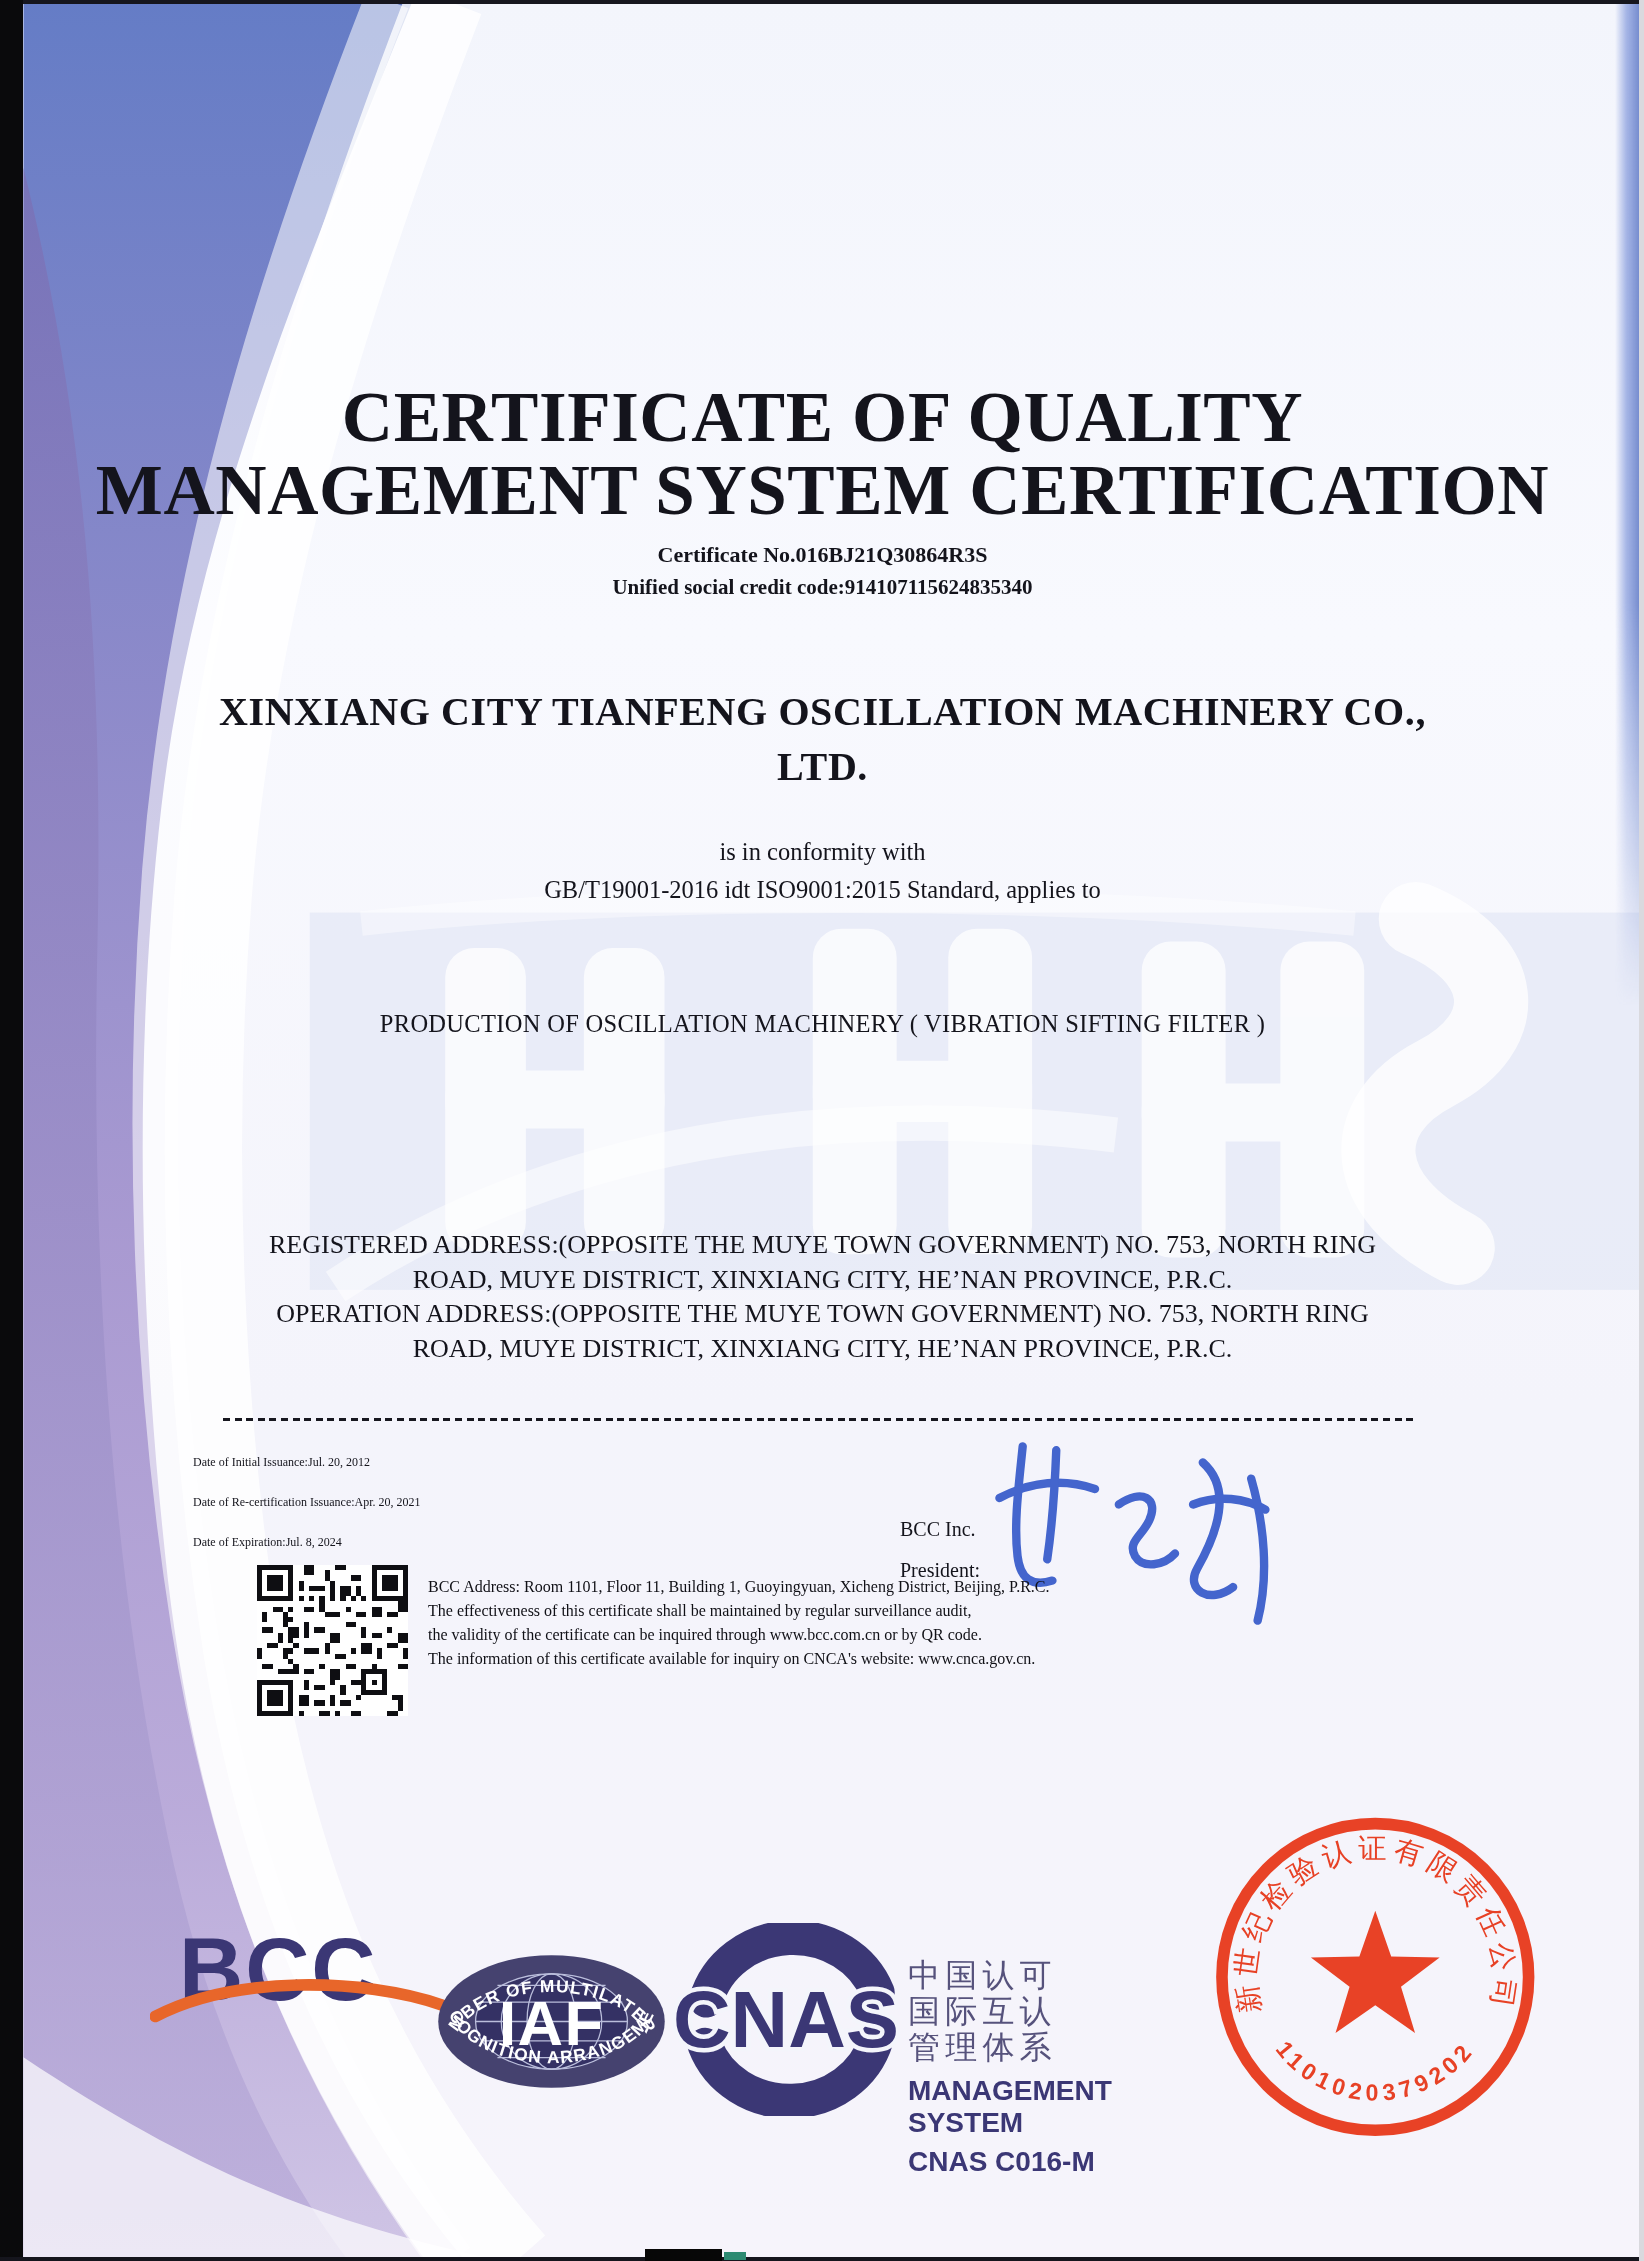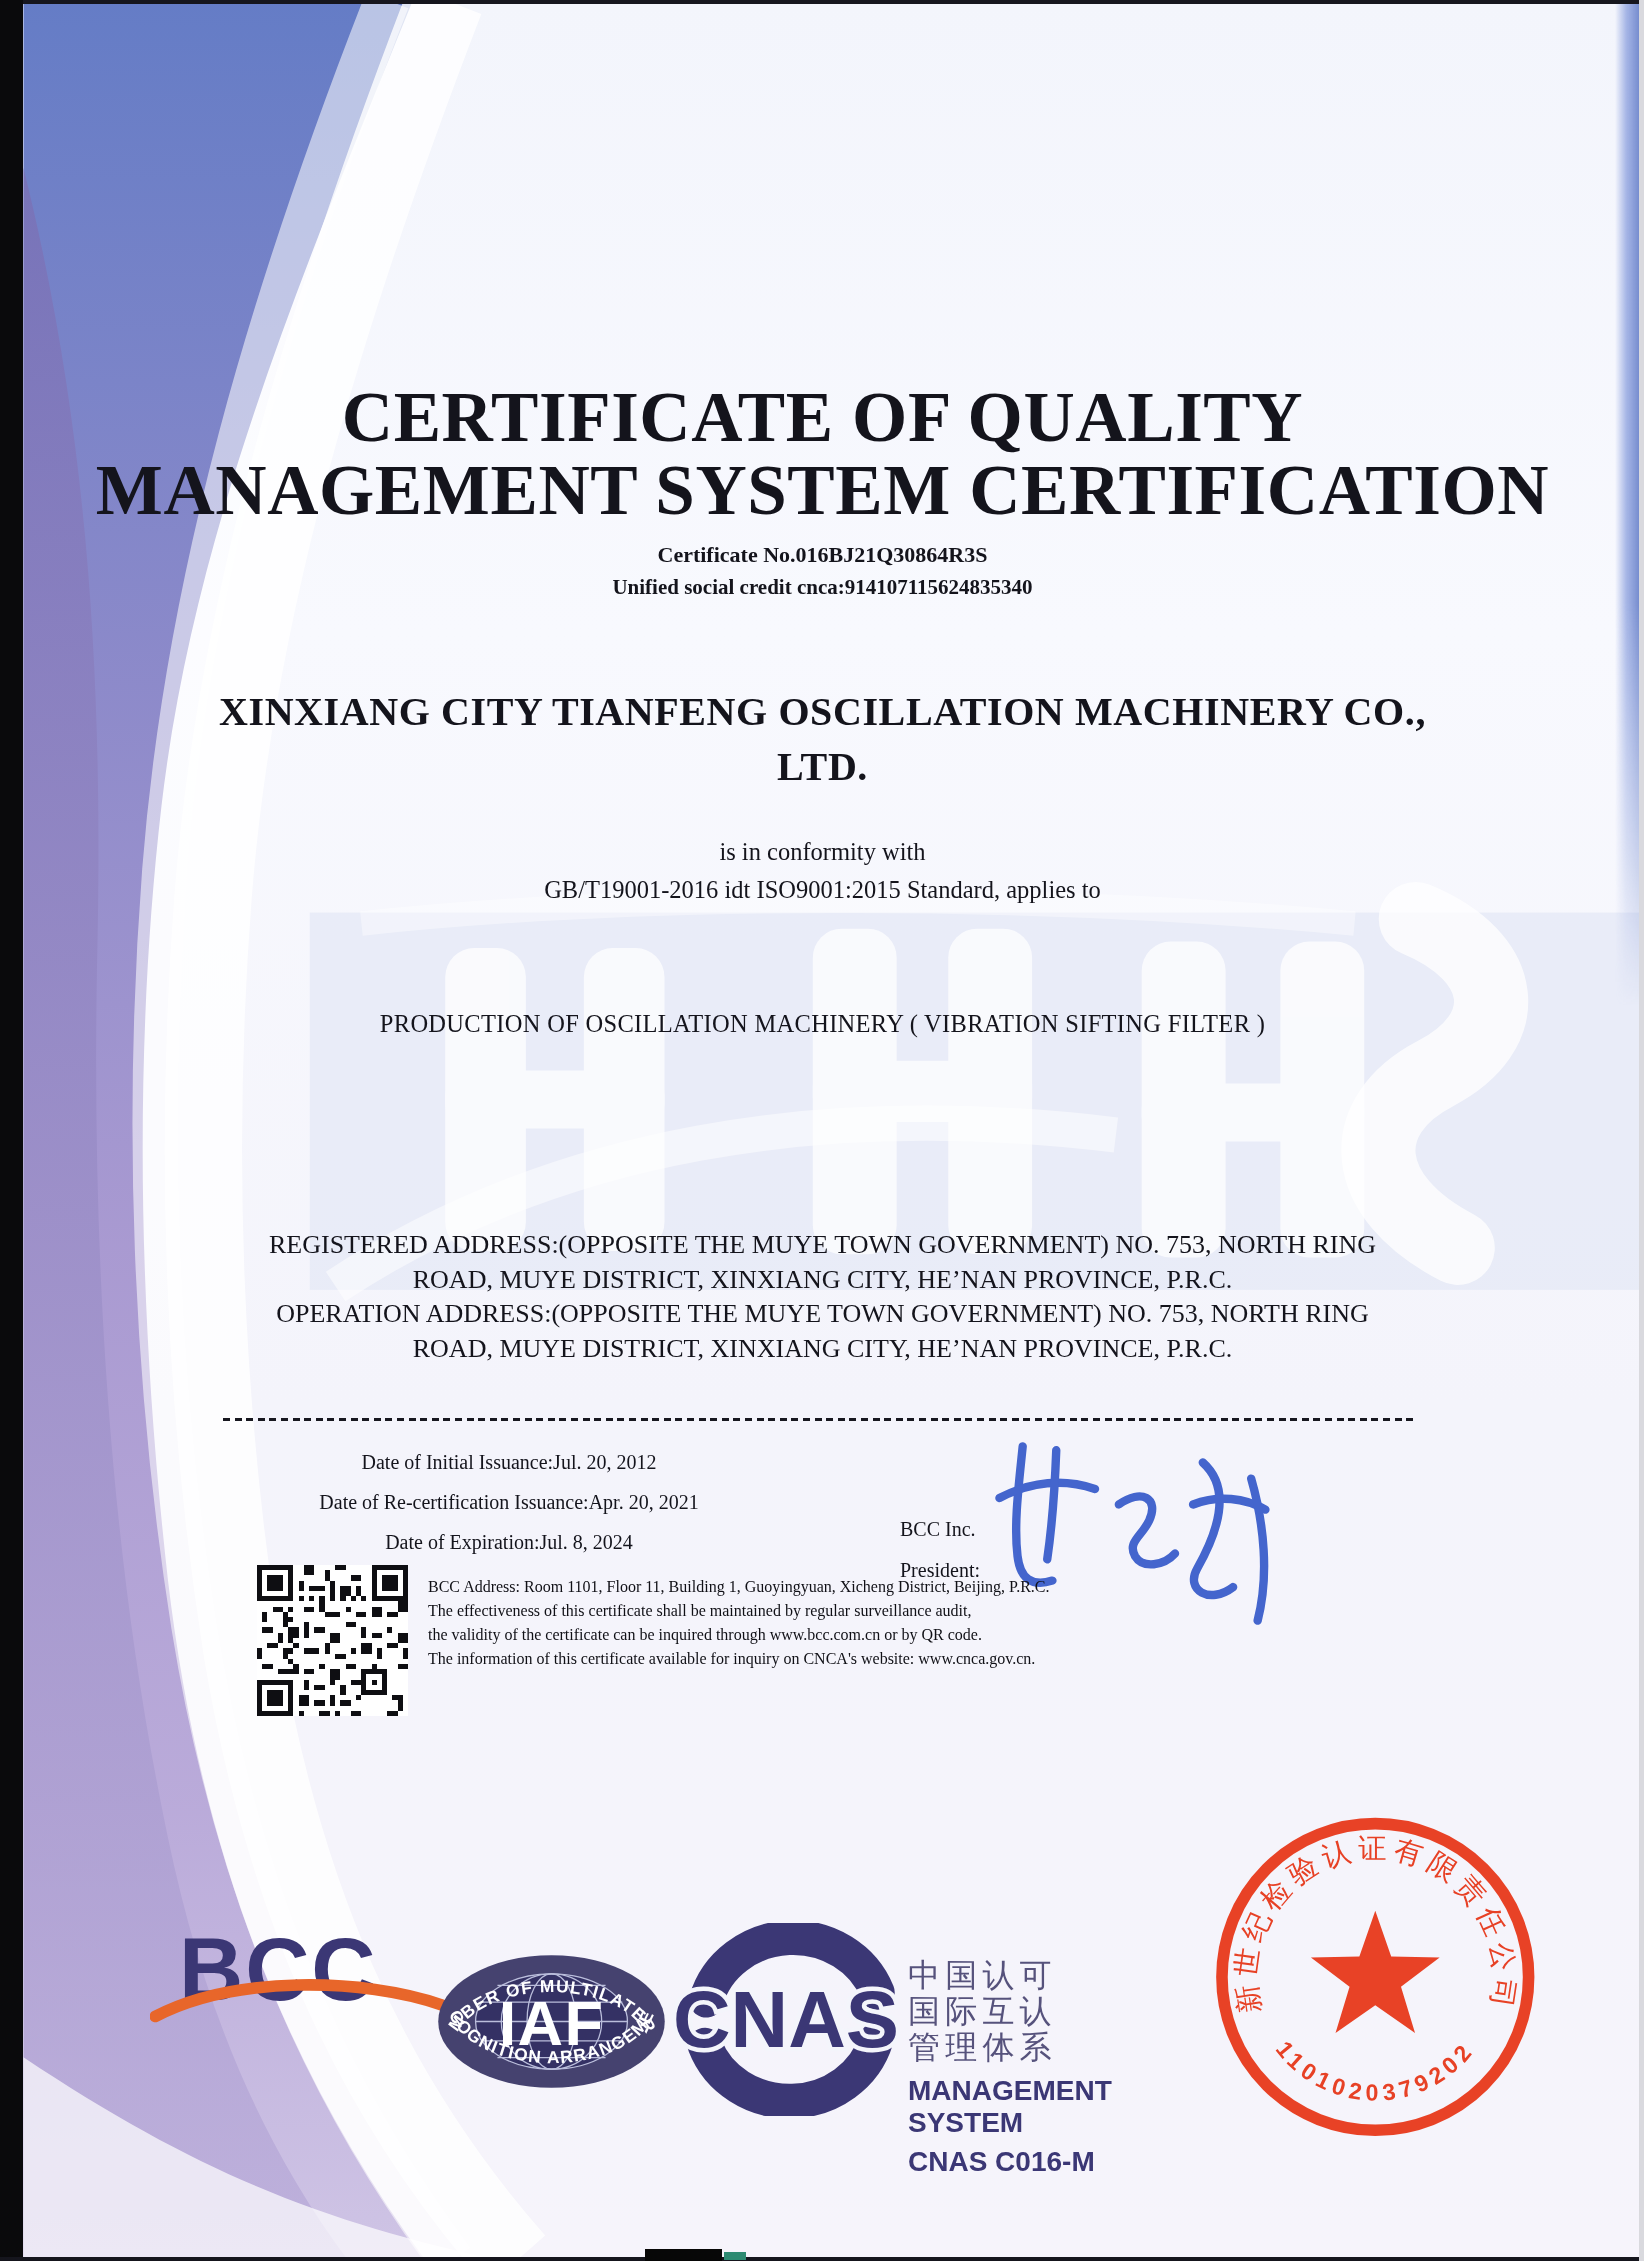--- a/index.html
+++ b/index.html
@@ -24,21 +24,21 @@
   .title{font-weight:bold;font-size:71px;letter-spacing:0.6px;line-height:1;}
   .certline{font-weight:bold;font-size:22px;}
   .uscc{font-weight:bold;font-size:21px;}
   .certify{font-size:23px;}
   .company{font-weight:bold;font-size:40px;letter-spacing:0.6px;font-family:Liberation Serif, serif;}
   .mid{font-size:24.5px;}
   .scope{font-size:24.5px;letter-spacing:0.3px;}
   .addr{font-size:26px;line-height:35px;}
   .sep{left:223px;top:1418px;width:1190px;height:3.2px;
        background:repeating-linear-gradient(90deg,#17171f 0 7px,rgba(0,0,0,0) 7px 11.6px);}
-  .dates{left:193px;top:1442px;width:632px;text-align:center;font-size:20px;line-height:40px;}
+  .dates{left:193px;top:1442px;width:632px;text-align:left;font-size:12px;line-height:40px;}
   .issuer{left:900px;top:1509px;font-size:20px;line-height:41px;}
   .fineprint{left:428px;top:1575px;width:768px;font-size:16px;line-height:24px;color:#101016;}
   .bcc-word{left:179px;top:1927px;width:232px;font-family:"Liberation Sans",sans-serif;
             font-weight:bold;font-size:89px;line-height:84px;color:#3b3775;letter-spacing:1.9px;}
   .accred{left:908px;top:1957px;width:297px;font-family:"Liberation Sans",sans-serif;}
   .accred .zh{font-size:32px;line-height:36px;letter-spacing:5.2px;color:#56527c;}
   .accred .en{font-weight:bold;font-size:28px;color:#3b3775;letter-spacing:0;}
   .en1{margin-top:10.3px;}
   .en2{margin-top:6.4px;}
 </style>
@@ -93,21 +93,21 @@
   <div class="abs edge-left"></div>
   <div class="abs edge-right"></div>
   <div class="abs edge-bottom"></div>
   <div class="abs notch"></div>
   <div class="abs notch2"></div>
 
   <div class="abs ctr title" style="top:382px">CERTIFICATE OF QUALITY</div>
   <div class="abs ctr title" style="top:455px">MANAGEMENT SYSTEM CERTIFICATION</div>
 
   <div class="abs ctr certline" style="top:542px">Certificate No.016BJ21Q30864R3S</div>
-  <div class="abs ctr uscc" style="top:575px">Unified social credit cnca:914107115624835340</div>
+  <div class="abs ctr uscc" style="top:575px">Unified social credit code:914107115624835340</div>
 
 
   <div class="abs ctr company" style="top:688px">XINXIANG CITY TIANFENG OSCILLATION MACHINERY CO.,</div>
   <div class="abs ctr company" style="top:743px">LTD.</div>
 
   <div class="abs ctr mid" style="top:838px">is in conformity with</div>
   <div class="abs ctr mid" style="top:876px">GB/T19001-2016 idt ISO9001:2015 Standard, applies to</div>
 
   <div class="abs ctr scope" style="top:1010px">PRODUCTION OF OSCILLATION MACHINERY ( VIBRATION SIFTING FILTER )</div>
 

